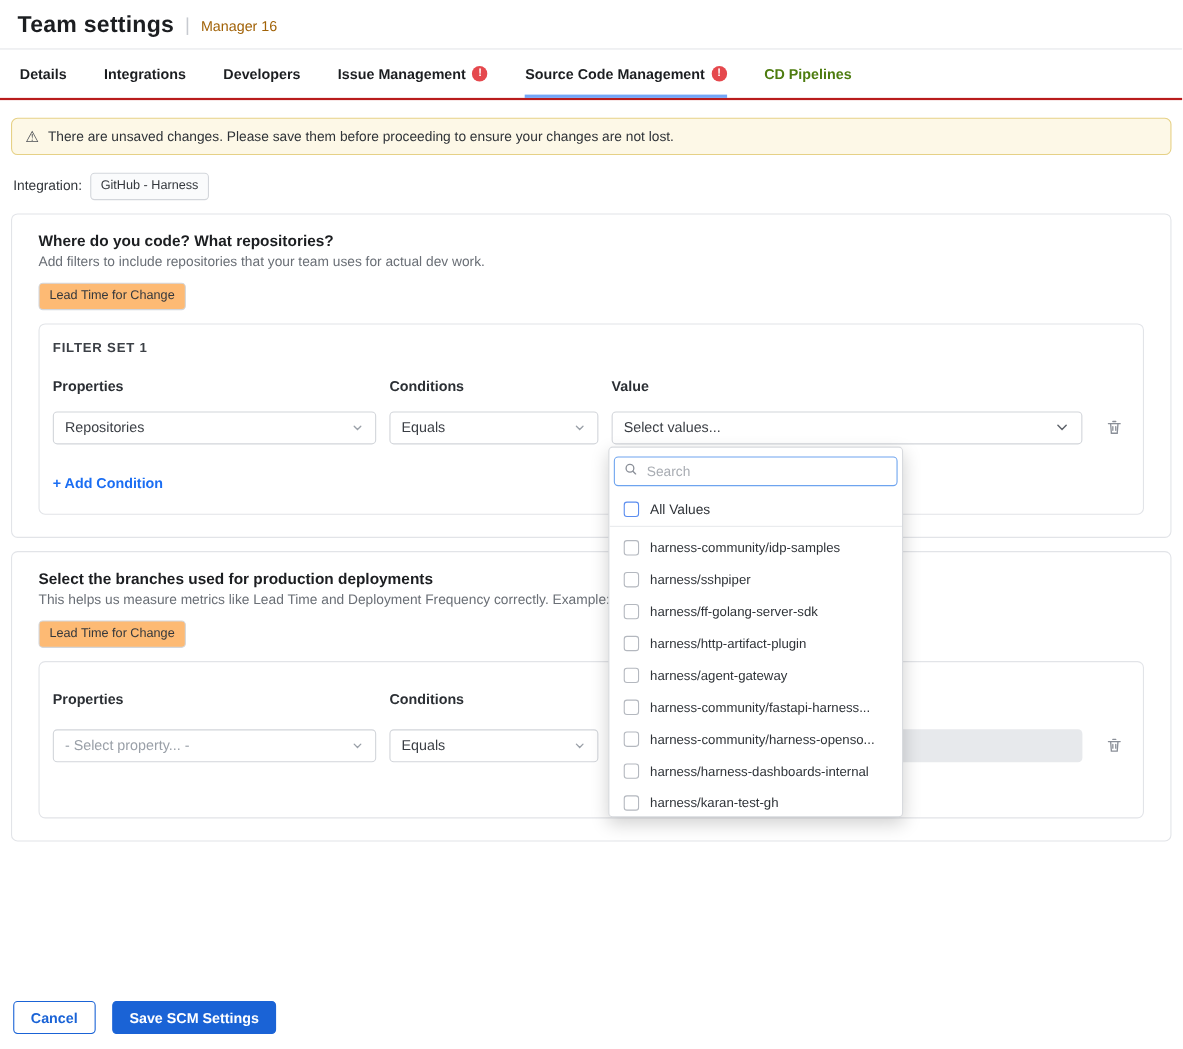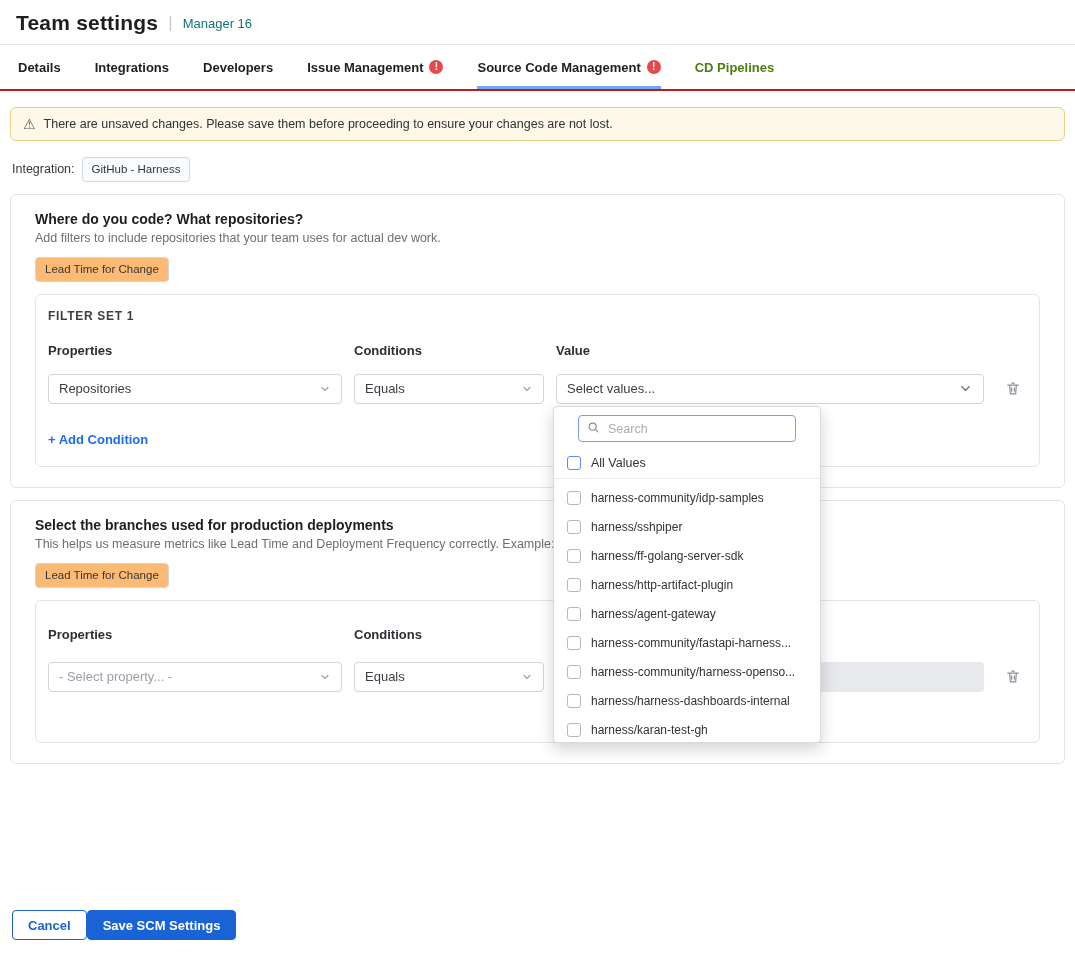--- a/index.html
+++ b/index.html
@@ -3,21 +3,21 @@
 <meta charset="utf-8">
 <style>
   * { box-sizing: border-box; }
   body { margin:0; font-family:"Liberation Sans", sans-serif; background:#fff; color:#1c1e21; }
   .page { position:relative; width:1075px; height:954px; background:#fff; overflow:hidden; }
 
   
   .hdr { display:flex; align-items:center; gap:10px; padding:11px 16px 9px; border-bottom:1px solid #e4e6ea; }
   .hdr h1 { margin:0; font-size:21px; font-weight:700; letter-spacing:.2px; }
   .hdr .sep { color:#c7cad0; font-size:17px; font-weight:400; }
-  .hdr .sub { font-size:13px; color:#0f766e; }
+  .hdr .sub { font-size:13px; color:#a16207; }
 
   
   .tabs { display:flex; gap:34px; padding:0 18px; border-bottom:2px solid #b91c1c; height:46px; }
   .tab { display:flex; align-items:center; gap:6px; font-size:13px; font-weight:600; color:#1c1e21; cursor:pointer; border-bottom:3px solid transparent; padding-top:3px; }
   .tab.active { border-bottom-color:#74a6f7; }
   .tab.disabled { color:#4d7c0f; }
   .badge { width:14px; height:14px; border-radius:50%; background:#e5484d; color:#fff; font-size:10px; font-weight:700; display:flex; align-items:center; justify-content:center; line-height:1; }
 
   
   .banner { margin:16px 10px 0; background:#fefaе9; background:#fdf8e7; border:1px solid #e6d186; border-radius:6px; padding:9px 12px; font-size:12.5px; color:#2f3338; display:flex; align-items:center; gap:8px; }
@@ -44,30 +44,30 @@
   .controls { display:flex; gap:12px; align-items:center; }
   .select { height:30px; border:1px solid #d2d5da; border-radius:4px; background:#fff; display:flex; align-items:center; justify-content:space-between; padding:0 10px; font-size:13px; color:#3a3e44; cursor:pointer; }
   .select .ph { color:#9aa0a8; }
   .chev svg { display:block; }
   .disabled-field { width:428px; height:30px; background:#e7e9ec; border-radius:4px; }
   .trash { margin-left:auto; margin-right:6px; cursor:pointer; display:flex; align-items:center; }
   .add-cond { display:inline-block; margin-top:28px; color:#1b6ef3; font-size:13px; font-weight:700; text-decoration:none; cursor:pointer; }
 
   
   .popup { position:absolute; left:553px; top:406px; width:268px; height:337px; background:#fff; border:1px solid #d8dade; border-radius:4px; box-shadow:0 6px 16px rgba(0,0,0,.18); overflow:hidden; z-index:20; }
-  .search-wrap { margin:8px 24px 6px; border:1.5px solid #6ea4ef; border-radius:4px; height:27px; display:flex; align-items:center; gap:6px; padding:0 8px; background:#fff; }
+  .search-wrap { margin:8px 4px 6px; border:1.5px solid #6ea4ef; border-radius:4px; height:27px; display:flex; align-items:center; gap:6px; padding:0 8px; background:#fff; }
   .search-wrap input { border:none; outline:none; width:100%; font-size:12.5px; font-family:"Liberation Sans",sans-serif; color:#333; background:transparent; }
   .search-wrap input::placeholder { color:#a9adb3; }
   .opt { display:flex; align-items:center; gap:10px; padding:0 13px; height:29px; font-size:12px; color:#2f3338; cursor:pointer; white-space:nowrap; }
   .opt.all { height:31px; font-size:12.5px; border-bottom:1px solid #e8eaed; margin-bottom:4px; }
   .cb { width:14px; height:14px; border:1.5px solid #b4b8bf; border-radius:3px; flex:none; background:#fff; }
   .opt.all .cb { border-color:#5b8def; }
 
   
-  .footer { position:absolute; left:12px; bottom:14px; display:flex; }
+  .footer { position:absolute; left:12px; bottom:14px; display:flex; gap:15px; }
   .btn { height:30px; border-radius:4px; font-size:13px; font-weight:700; padding:0 15px; display:flex; align-items:center; border:1.5px solid #1a63d6; cursor:pointer; font-family:"Liberation Sans",sans-serif; }
   .btn.cancel { background:#fff; color:#1a63d6; }
   .btn.save { background:#1a63d6; color:#fff; }
 </style>
 </head>
 <body>
 
 <div class="page">
 
   <div class="hdr">

